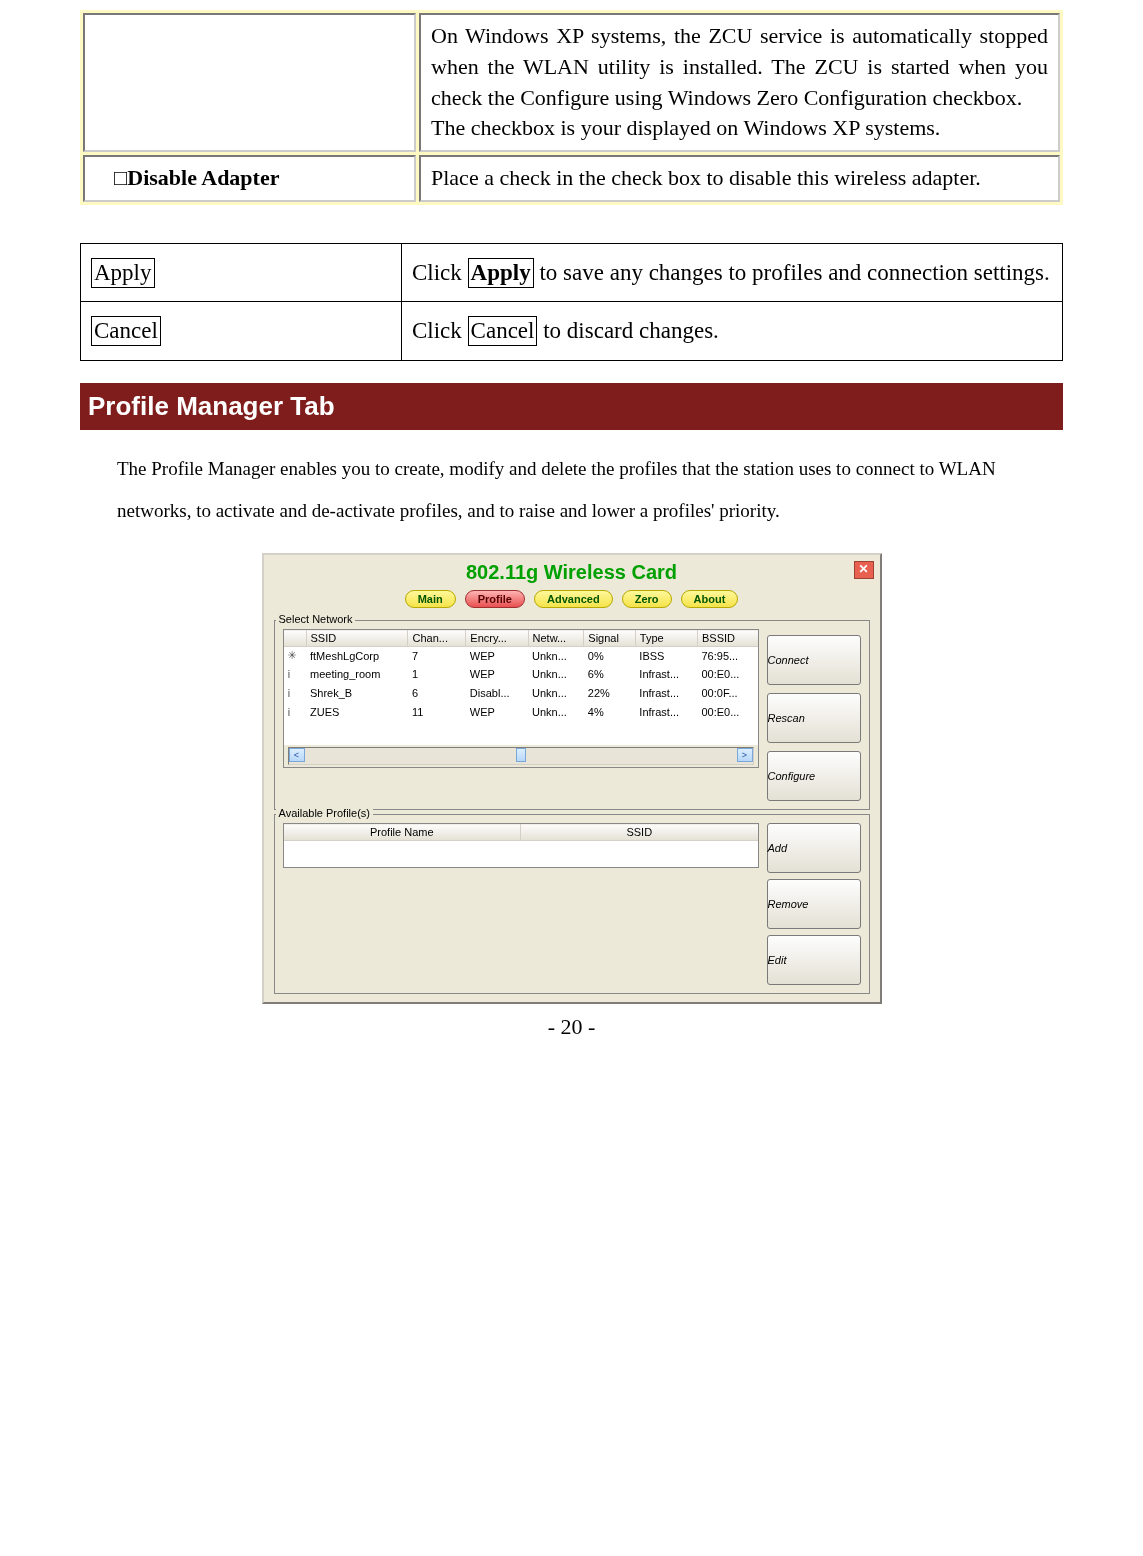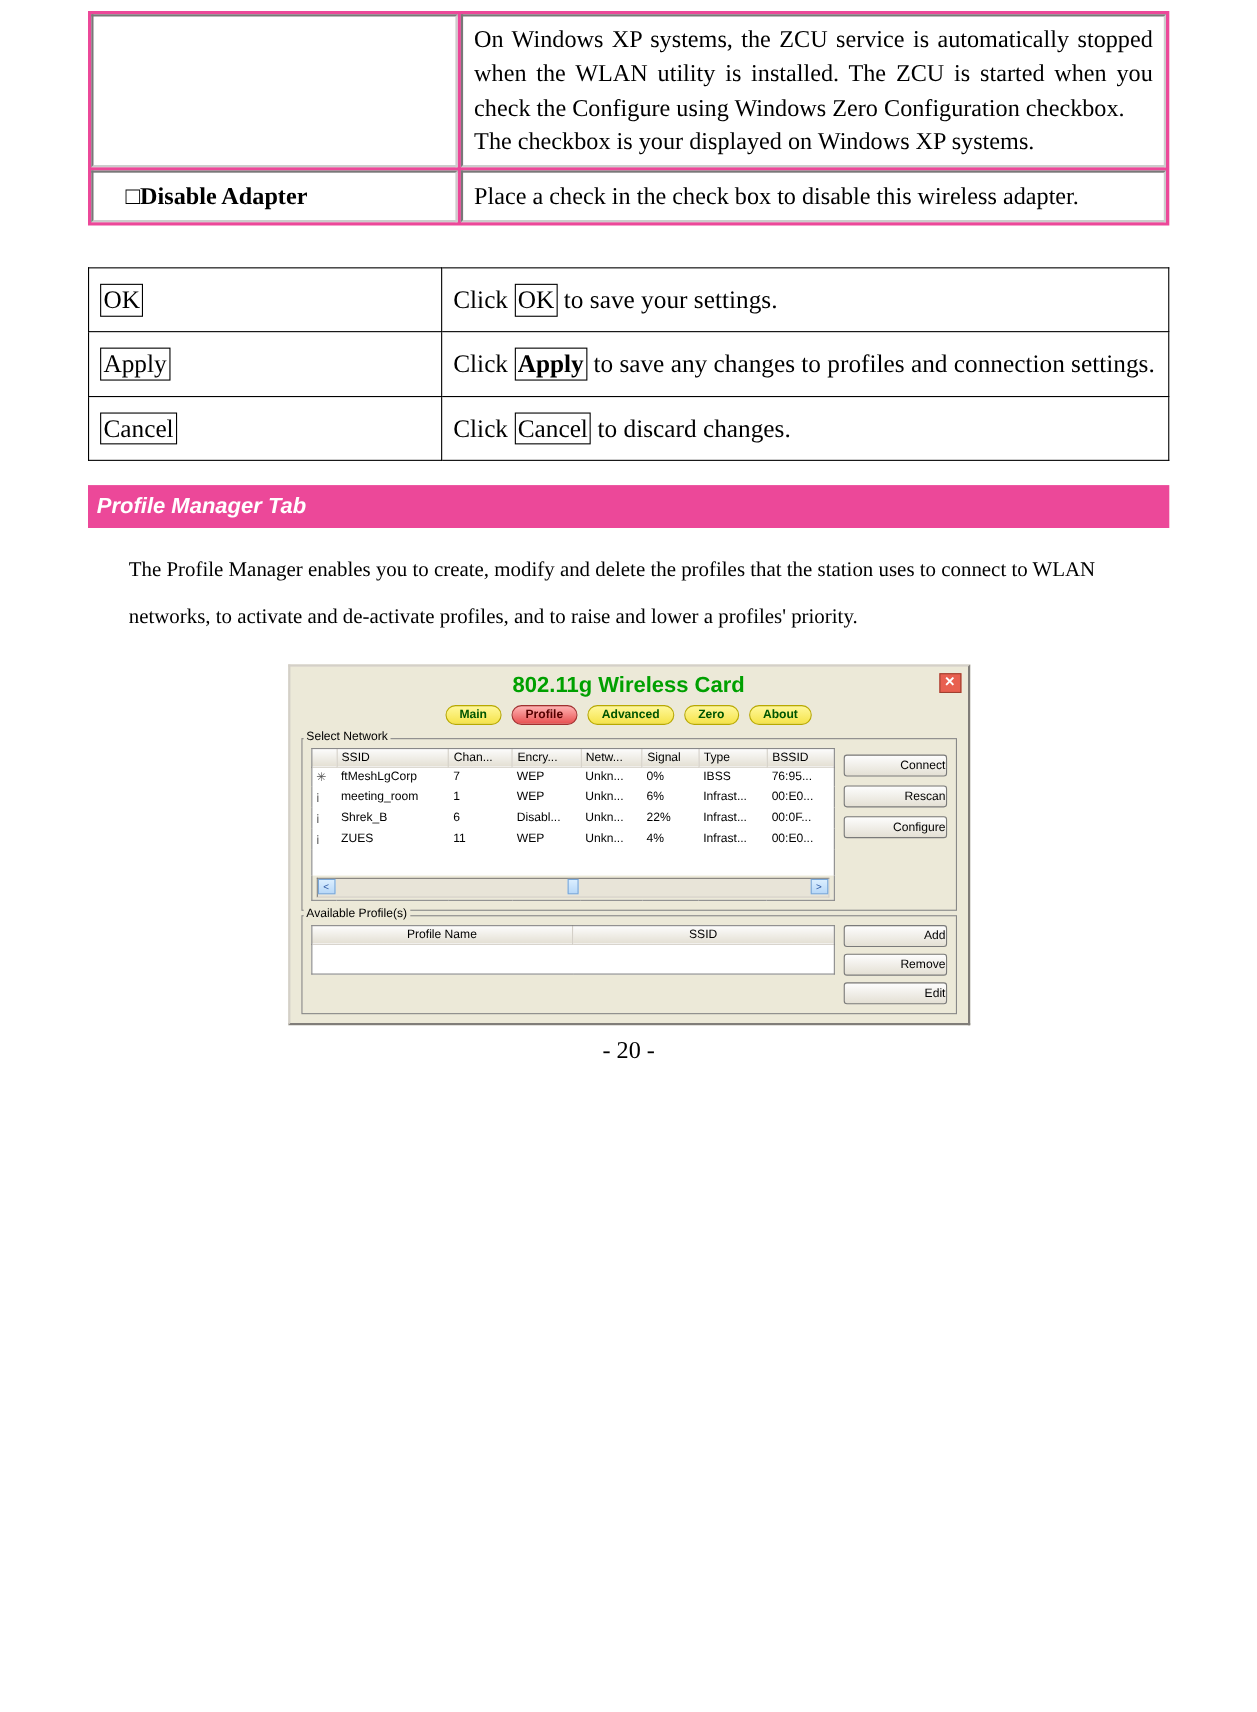--- a/index.html
+++ b/index.html
@@ -9,21 +9,21 @@
     background: #fff;
     margin: 0;
     padding: 10px 80px 20px 80px;
     width: 983px;
     box-sizing: content-box;
   }
   table.outer {
     border-collapse: separate;
     border-spacing: 3px;
     width: 100%;
-    background: #ec4899;
+    background: #fef9c3;
   }
   table.outer td {
     background: #fff;
     border: 2px inset #ccc;
     padding: 6px 10px;
     vertical-align: top;
     line-height: 1.4;
   }
   table.outer td.left {
     width: 290px;
@@ -48,28 +48,27 @@
   table.buttons td.left {
     width: 300px;
   }
   .boxed {
     border: 1px solid #000;
     padding: 0 2px;
     display: inline-block;
     line-height: 1.2;
   }
   .section-bar {
-    background: #ec4899;
+    background: #7f1d1d;
     color: #fff;
     font-family: Arial, Helvetica, sans-serif;
     font-weight: bold;
-    font-size: 20px;
+    font-size: 26px;
     padding: 8px 8px;
     margin-top: 22px;
-    font-style: italic;
   }
   .body-text {
     font-size: 19px;
     line-height: 2.2;
     margin-top: 18px;
     margin-left: 37px;
   }
   .screenshot-wrap {
     text-align: center;
     margin-top: 22px;
@@ -156,24 +155,25 @@
     display: flex;
     flex-direction: column;
     gap: 8px;
     padding-top: 6px;
   }
   .winbtn {
     display: block;
     background: linear-gradient(#fdfdfd, #e4e0d4);
     border: 1px solid #7a7a7a;
     border-radius: 3px;
-    text-align: right;
-    font-size: 11px;
-    padding: 3px 0;
+    text-align: left;
+    font-size: 11px;
+    padding: 18px 0;
     cursor: pointer;
+    font-style: italic;
   }
   table.listview {
     width: 100%;
     border-collapse: collapse;
     background: #fff;
     border: 1px inset #888;
   }
   table.listview th, table.listview td {
     font-size: 11px;
     padding: 2px 4px;
@@ -284,26 +284,20 @@
   </tr>
   <tr>
     <td class="left">□Disable Adapter</td>
     <td>Place a check in the check box to disable this wireless adapter.</td>
   </tr>
 </tbody>
   </table>
 
 <table class="buttons">
   <tbody>
-      <tr>
-    <td class="left"><span class="boxed">OK</span></td>
-    <td>
-      <span>Click </span><span class="boxed">OK</span><span> to save your settings.</span>
-    </td>
-  </tr>
   <tr>
     <td class="left"><span class="boxed">Apply</span></td>
     <td class="justify">
       <span>Click </span><span class="boxed" style="font-weight:bold">Apply</span><span> to save any changes to profiles and connection settings.</span>
     </td>
   </tr>
   <tr>
     <td class="left"><span class="boxed">Cancel</span></td>
     <td>
       <span>Click </span><span class="boxed">Cancel</span><span> to discard changes.</span>

